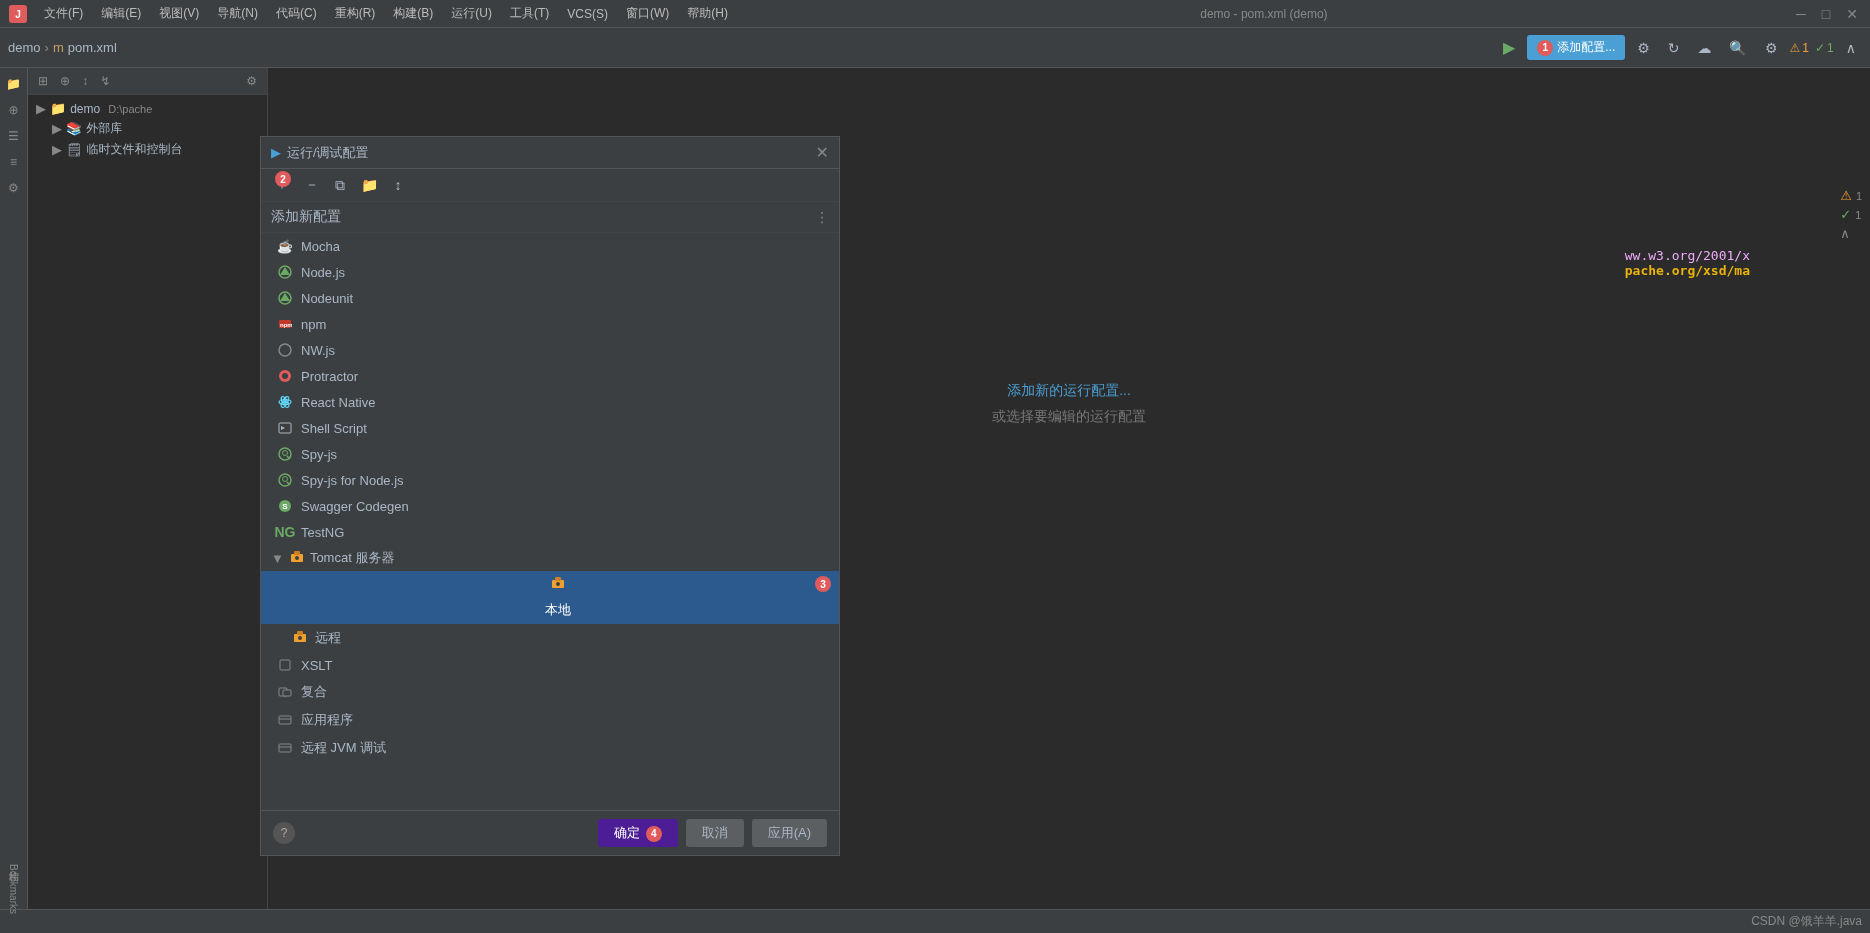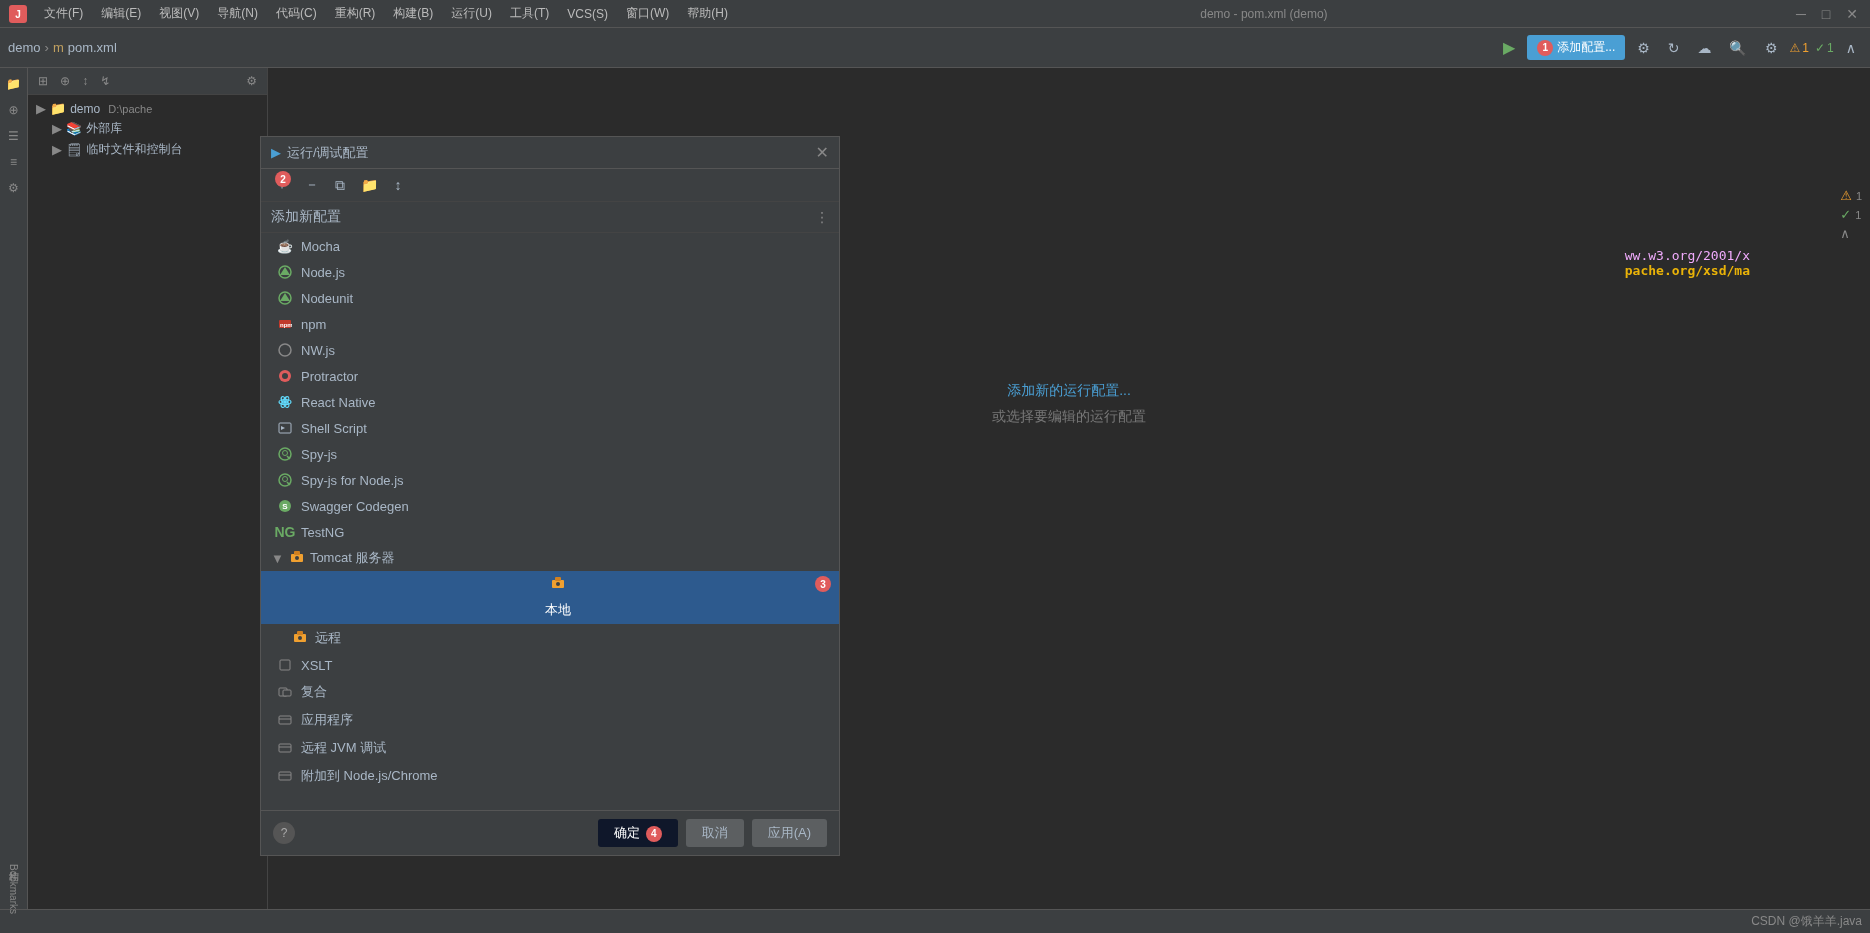--- a/index.html
+++ b/index.html
@@ -305,21 +305,21 @@
       gap: 8px;
     }
     .footer-btn {
       padding: 5px 16px;
       border: none;
       border-radius: 3px;
       cursor: pointer;
       font-size: 13px;
     }
     .btn-primary {
-      background: #0f172a;
+      background: #4c1d95;
       color: white;
     }
     .btn-secondary {
       background: #5c5f61;
       color: #a9b7c6;
     }
     .btn-apply {
       background: #5c5f61;
       color: #a9b7c6;
     }
@@ -698,29 +698,20 @@
       <div class="config-list-item">
         <span class="config-icon" style="color:#888;">
           <svg width="14" height="14" viewBox="0 0 14 14">
               <rect x="1" y="3" width="12" height="8" rx="1" fill="none" stroke="#888" stroke-width="1"></rect>
               <line x1="1" y1="6" x2="13" y2="6" stroke="#888" stroke-width="1"></line>
             </svg>
         </span>
         <span>远程 JVM 调试</span>
       </div>
 
-      <div class="config-list-item">
-        <span class="config-icon" style="color:#888;">
-          <svg width="14" height="14" viewBox="0 0 14 14">
-              <rect x="1" y="3" width="12" height="8" rx="1" fill="none" stroke="#888" stroke-width="1"></rect>
-              <line x1="1" y1="6" x2="13" y2="6" stroke="#888" stroke-width="1"></line>
-            </svg>
-        </span>
-        <span>附加到 Node.js/Chrome</span>
-      </div>
     </div>
 
     <div class="dialog-footer">
       <button class="help-btn">?</button>
       <div style="flex:1;"></div>
       <button class="footer-btn btn-primary">
         <span>确定</span>
         <span class="badge-4">4</span>
       </button>
       <button class="footer-btn btn-secondary">取消</button>

